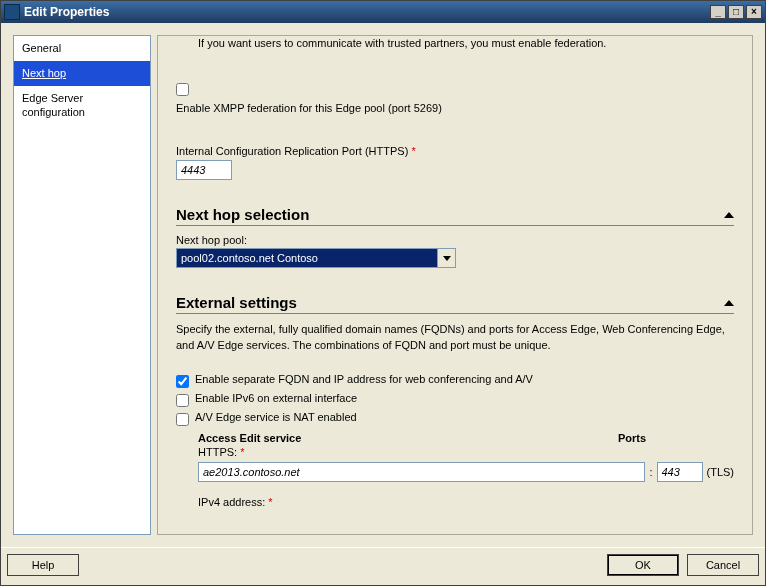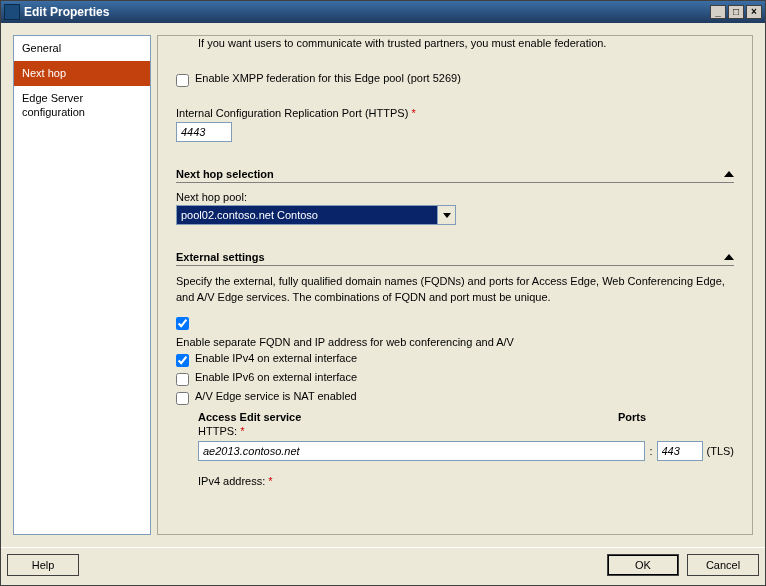--- a/index.html
+++ b/index.html
@@ -39,22 +39,23 @@
   width:138px;
   background:#fff;
   border:1px solid #7f9db9;
 }
 .sidebar-item {
   padding:6px 8px;
   cursor:pointer;
   line-height:1.2;
 }
 .sidebar-item.selected {
-  background:#c2410c;
+  background:#1d4ed8;
   color:#fff;
+  text-decoration:underline;
 }
 .mainpanel {
   flex:1;
   background:#ece9d8;
   border:1px solid #aca899;
   padding:0 18px 4px 18px;
   overflow:hidden;
   position:relative;
 }
 .desc {
@@ -72,21 +73,21 @@
   height:20px;
   background:#fff;
   font-style:italic;
 }
 .section-header {
   display:flex;align-items:center;justify-content:space-between;
   border-bottom:1px solid #808080;
   margin-top:26px;
   padding-bottom:2px;
 }
-.section-header .title { font-weight:bold; font-size:11px; }
+.section-header .title { font-weight:bold; font-size:15px; }
 .collapse-arrow {
   width:0;height:0;border-left:5px solid transparent;border-right:5px solid transparent;border-bottom:6px solid #000;
 }
 .label { margin-top:8px; display:block;}
 .dropdown {
   display:flex;width:280px;margin-top:2px;
 }
 .dropdown-field {
   flex:1;background:#0a246a;color:#fff;border:1px solid #7f9db9;padding:2px 4px;height:20px;display:flex;align-items:center;
 }
@@ -128,28 +129,28 @@
 
   <div class="sidebar">
     <div class="sidebar-item">General</div>
     <div class="sidebar-item selected">Next hop</div>
     <div class="sidebar-item">Edge Server configuration</div>
   </div>
 
   <div class="mainpanel">
     <div class="indent desc" style="margin-top:0;">If you want users to communicate with trusted partners, you must enable federation.</div>
 
-    <div class="checkbox-row" style="margin-top:21px;">
+    <div class="checkbox-row" style="margin-top:30px;flex-direction:column;">
       <input type="checkbox" style="">
       <div>
         <div>Enable XMPP federation for this Edge pool (port 5269)</div>
       </div>
     </div>
 
-    <div class="formrow" style="margin-top:20px;">
+    <div class="formrow" style="margin-top:31px;">
       <span>Internal Configuration Replication Port (HTTPS)</span>
       <span class="req"> *</span><br>
       <input type="text" style="width: 56px; margin-top: 3px;" value="4443">
     </div>
 
     <div class="section-header">
       <span class="title">Next hop selection</span>
       <span class="collapse-arrow"></span>
     </div>
     <div class="label">Next hop pool:</div>
@@ -159,27 +160,23 @@
           <span class="dd-arrow"></span>
         </div>
     </div>
 
     <div class="section-header">
       <span class="title">External settings</span>
       <span class="collapse-arrow"></span>
     </div>
     <div class="desc" style="margin-top:8px;">Specify the external, fully qualified domain names (FQDNs) and ports for Access Edge, Web Conferencing Edge, and A/V Edge services. The combinations of FQDN and port must be unique.</div>
 
-    <div class="checkbox-row" style="margin-top:10px;flex-direction:column;">
+    <div class="checkbox-row" style="margin-top:20px;">
       <input type="checkbox" checked="" style="">
       <span>Enable separate FQDN and IP address for web conferencing and A/V</span>
-    </div>
-    <div class="checkbox-row">
-      <input type="checkbox" checked="" style="">
-      <span>Enable IPv4 on external interface</span>
     </div>
     <div class="checkbox-row">
       <input type="checkbox" style="">
       <span>Enable IPv6 on external interface</span>
     </div>
     <div class="checkbox-row">
       <input type="checkbox" style="">
       <span>A/V Edge service is NAT enabled</span>
     </div>
 

